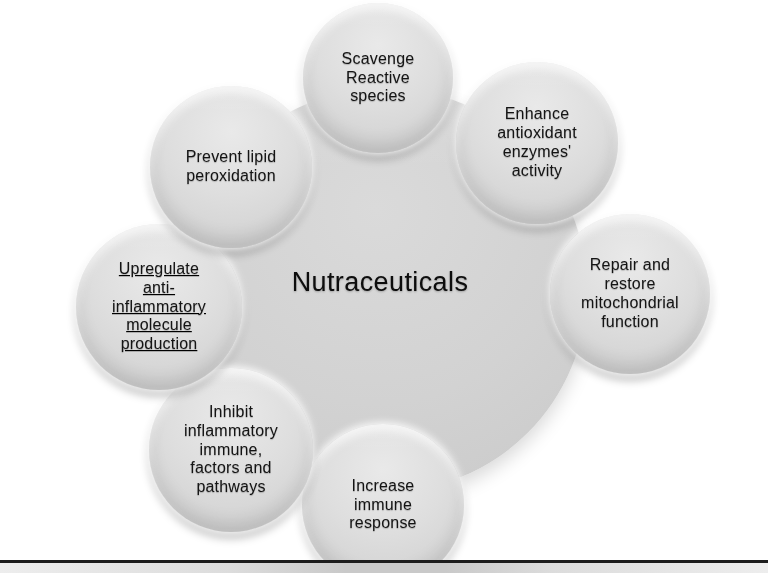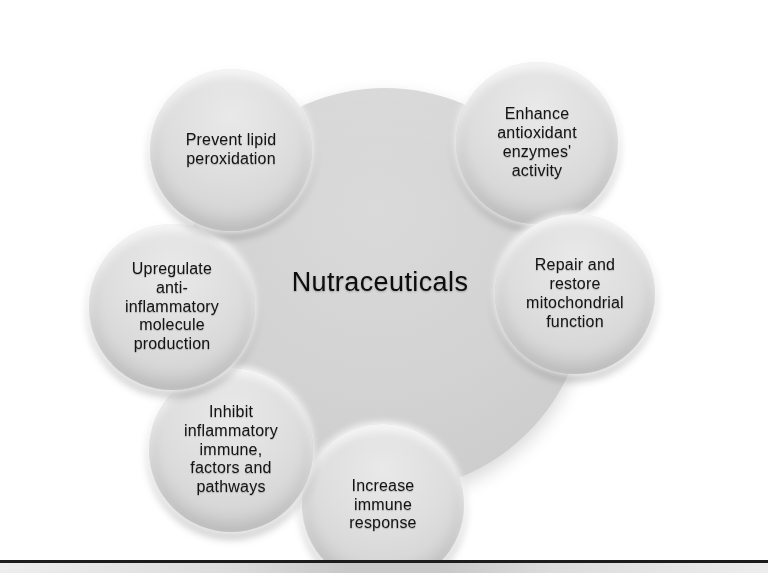--- a/index.html
+++ b/index.html
@@ -45,43 +45,48 @@
   }
   .bubble .label{
     position:relative;z-index:2;
     white-space:pre-line;text-align:center;
     font-size:16px;line-height:1.18;letter-spacing:0.2px;color:#141414;
     text-shadow:0 1px 1px rgba(0,0,0,0.22);
   }
   
   .b-scavenge  {left:303px;top:3px;  width:150px;height:150px;}
   .b-enhance   {left:456px;top:62px; width:162px;height:162px;}
-  .b-repair    {left:495px;top:214px;width:160px;height:160px;}
+  .b-repair    {left:550px;top:214px;width:160px;height:160px;}
   .b-chelate   {left:453px;top:362px;width:158px;height:158px;}
   .b-increase  {left:302px;top:424px;width:162px;height:162px;}
   .b-inhibit   {left:149px;top:368px;width:164px;height:164px;}
-  .b-upregulate{left:89px; top:224px;width:166px;height:166px;}
-  .b-prevent   {left:150px;top:69px; width:162px;height:162px;}
+  .b-upregulate{left:76px; top:224px;width:166px;height:166px;text-decoration:underline;}
+  .b-prevent   {left:150px;top:86px; width:162px;height:162px;}
   
   .bottom-bar{
     position:absolute;left:0;right:0;bottom:0;height:10px;
     border-top:3px solid #1c1c1c;
     background:linear-gradient(90deg,#ededed 0%,#dcdcdc 30%,#c9c9c9 45%,#c9c9c9 58%,#dcdcdc 72%,#ededed 100%);
     z-index:5;
   }
 </style>
 </head>
 <body>
 
 <div class="stage">
 
   <div class="center-circle">
     <span class="center-label">Nutraceuticals</span>
   </div>
 
+  <div class="bubble b-scavenge">
+    <span class="label">Scavenge
+Reactive
+species</span>
+  </div>
 
   <div class="bubble b-enhance">
     <span class="label">Enhance
 antioxidant
 enzymes'
 activity</span>
   </div>
 
   <div class="bubble b-repair">
     <span class="label">Repair and

